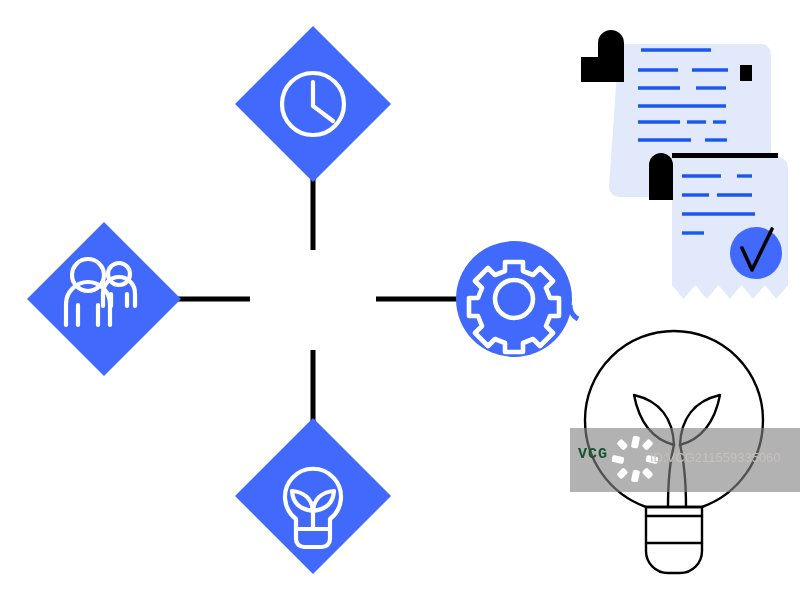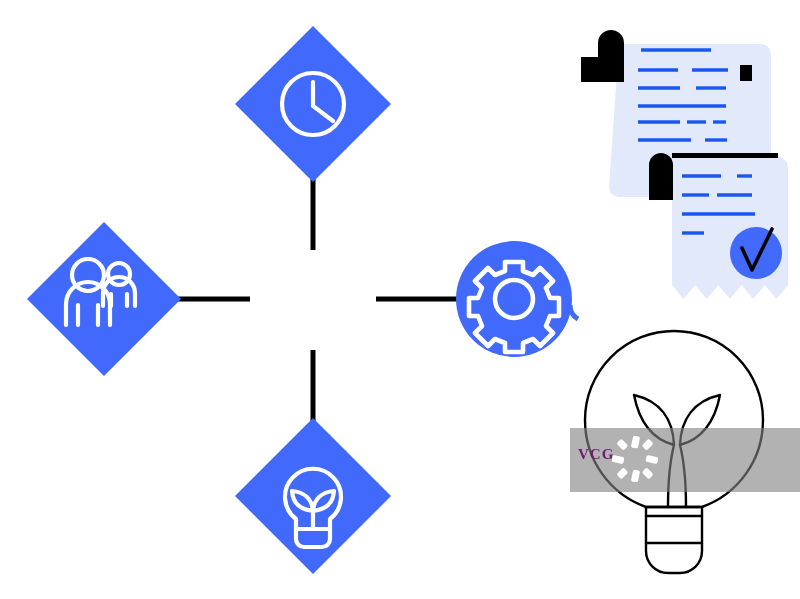--- a/index.html
+++ b/index.html
@@ -33,22 +33,22 @@
     background: rgba(130,130,130,0.62);
     pointer-events: none;
   }
   .wm-logo {
     position: absolute;
     left: 578px;
     top: 446px;
     font-size: 15px;
     font-weight: bold;
     letter-spacing: 1px;
-    color: #701a75;
-    font-family: Liberation Serif, serif;
+    color: #14532d;
+    font-family: Liberation Mono, monospace;
   }
   .wm-id {
     position: absolute;
     left: 650px;
     top: 450px;
     font-size: 13px;
     color: #c7c0be;
     font-family: "Liberation Sans", sans-serif;
     white-space: nowrap;
   }
@@ -193,14 +193,15 @@
       <rect x="20" y="34" width="7" height="12" rx="2" transform="rotate(12 23 40)"></rect>
       <rect x="0" y="20" width="12" height="7" rx="2" transform="rotate(12 6 23)"></rect>
       <rect x="34" y="20" width="12" height="7" rx="2" transform="rotate(12 40 23)"></rect>
       <rect x="5" y="5" width="10" height="7" rx="2" transform="rotate(45 10 9)"></rect>
       <rect x="31" y="5" width="10" height="7" rx="2" transform="rotate(-45 36 9)"></rect>
       <rect x="5" y="34" width="10" height="7" rx="2" transform="rotate(-45 10 37)"></rect>
       <rect x="31" y="34" width="10" height="7" rx="2" transform="rotate(45 36 37)"></rect>
     </g>
   </svg>
   <div class="wm-logo">VCG</div>
+  <div class="wm-id">ID:VCG211559335060</div>
 
 </div>
 
 </body></html>

